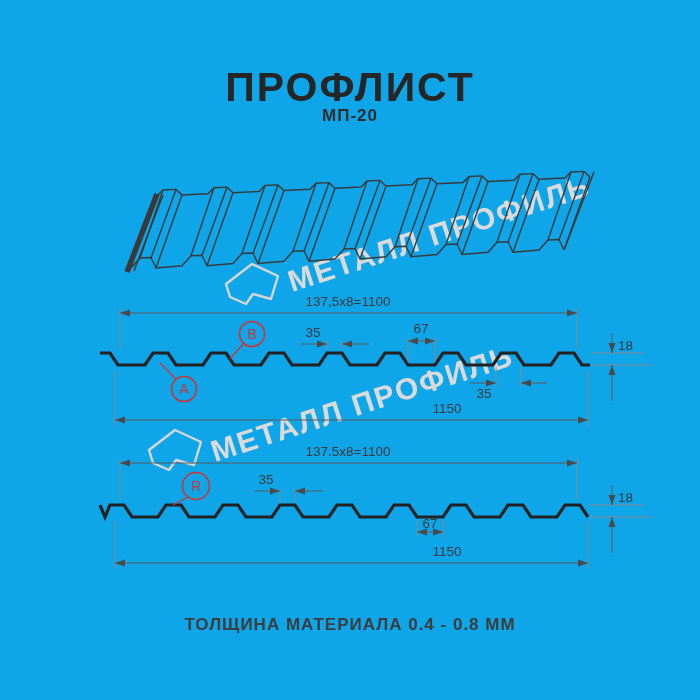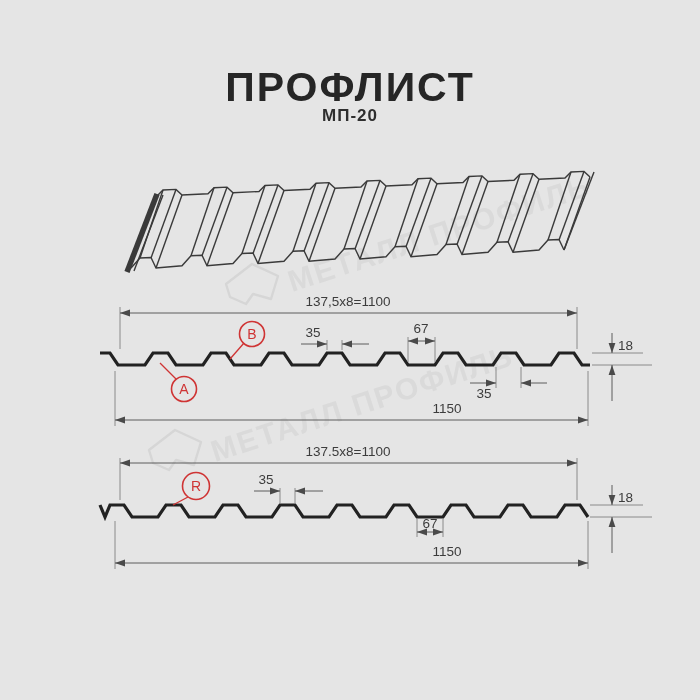--- a/index.html
+++ b/index.html
@@ -1,16 +1,16 @@
 <!DOCTYPE html>
 <html><head>
 <meta charset="utf-8">
 <style>
   html,body{margin:0;padding:0;background:#ffffff;}
-  #page{position:relative;width:700px;height:700px;background:#e5e5e5;overflow:hidden;
+  #page{position:relative;width:700px;height:700px;background:#0ea5e9;overflow:hidden;
         font-family:"Liberation Sans",sans-serif;}
   .title{position:absolute;left:350px;top:64px;transform:translateX(-50%);
          font-size:41px;font-weight:bold;letter-spacing:2px;color:#262626;white-space:nowrap;}
   .subtitle{position:absolute;left:350px;top:106px;transform:translateX(-50%);
          font-size:17px;font-weight:bold;letter-spacing:1px;color:#2e2e2e;white-space:nowrap;text-align:center;}
   .footnote{position:absolute;left:350px;top:615px;transform:translateX(-50%);
          font-size:17px;font-weight:bold;letter-spacing:1px;color:#3d3d3d;white-space:nowrap;}
   svg{position:absolute;left:0;top:0;}
   .profile{fill:none;stroke:#222222;stroke-width:3.2;stroke-linejoin:miter;}
   .dim{stroke:#5c5c5c;stroke-width:1;fill:none;}
@@ -24,20 +24,21 @@
   .wmlogo{fill:none;stroke:#d6d6d6;stroke-width:2.4;stroke-linejoin:round;}
   .sheet{fill:none;stroke:#3a3a3a;stroke-width:1.4;}
 </style>
 </head>
 <body>
 
 <div id="page">
 
   <div class="title">ПРОФЛИСТ</div>
   <div class="subtitle">МП-20</div>
+  <div class="footnote">ТОЛЩИНА МАТЕРИАЛА 0.4 - 0.8 ММ</div>
 
   <svg width="700" height="700" viewBox="0 0 700 700">
     <defs>
       <marker id="arr" viewBox="0 0 10 8" refX="10" refY="4" markerWidth="10" markerHeight="8" markerUnits="userSpaceOnUse" orient="auto-start-reverse">
         <path d="M10,4 L0,0.6 L0,7.4 Z" fill="#4a4a4a"></path>
       </marker>
     </defs>
 
     <g>
       <path class="wmlogo" transform="translate(222,262)" d="M4,22 L30,2 L56,14 L49,37 L31,32 L24,42 L8,35 Z"></path>

